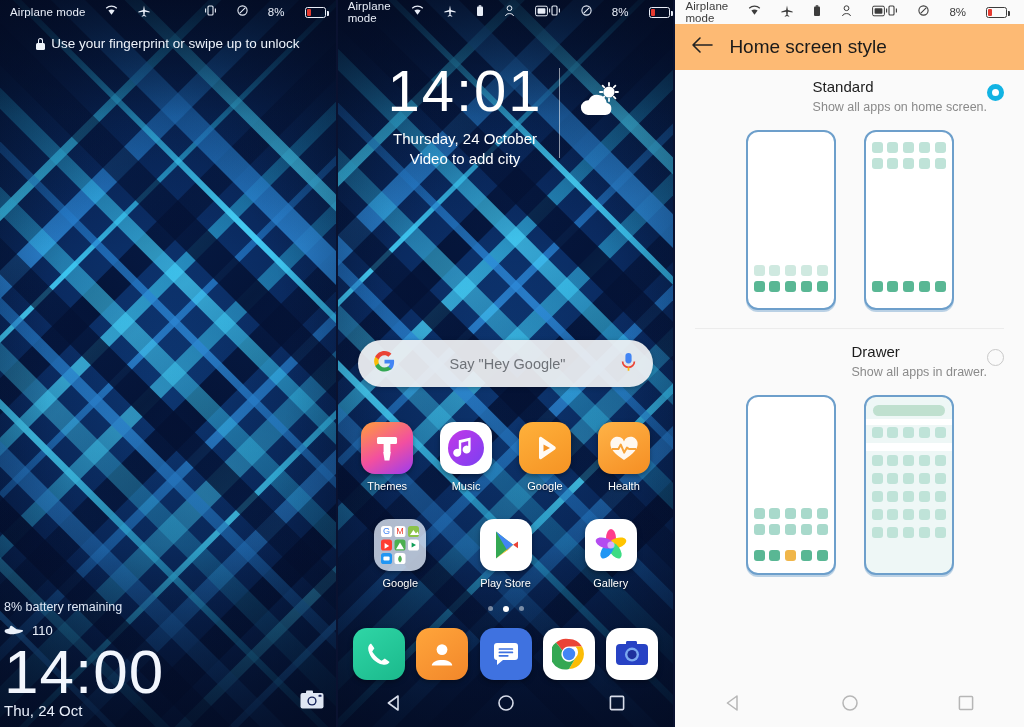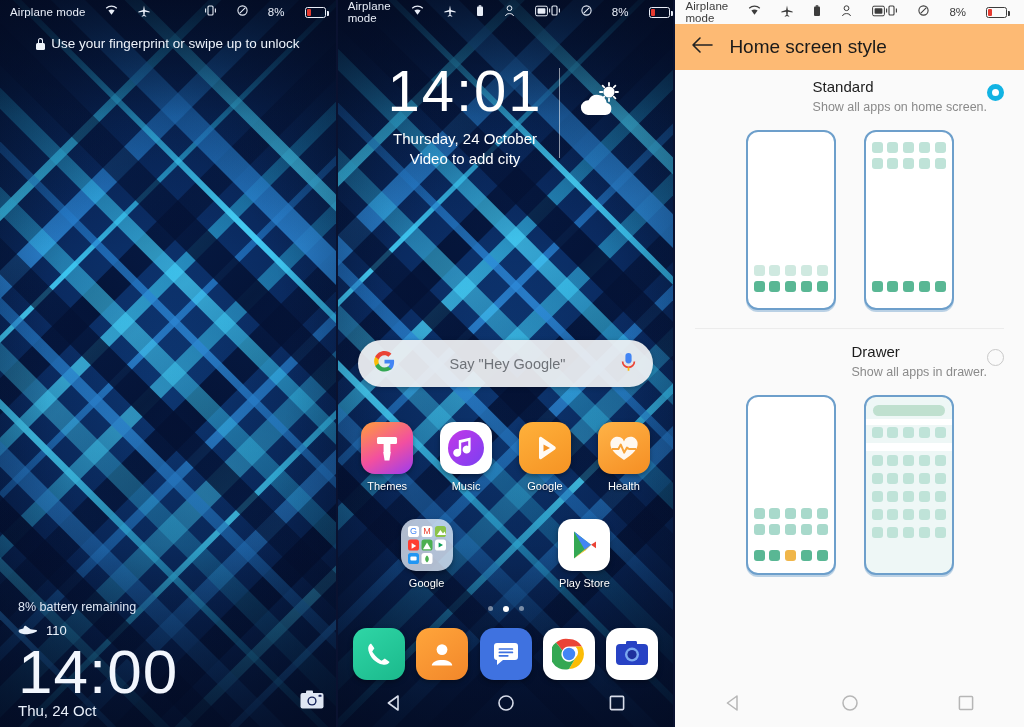--- a/index.html
+++ b/index.html
@@ -34,21 +34,21 @@
   .batt{position:relative;width:21px;height:11px;border:1.3px solid currentColor;border-radius:2.5px;box-sizing:border-box;display:inline-block;}
   .batt:after{content:"";position:absolute;right:-4px;top:3px;width:2px;height:5px;background:currentColor;border-radius:0 1px 1px 0;}
   .batt i{position:absolute;left:1px;top:1px;bottom:1px;width:22%;background:#e5392f;border-radius:1px;display:block;}
 
   
   .lock-hint{position:absolute;top:36px;left:0;right:0;text-align:center;color:#eef3fb;
     font-size:13.5px;z-index:20;display:flex;align-items:center;justify-content:center;gap:6px;}
   .lock-ico{display:inline-block;width:9px;height:12px;position:relative;}
   .lock-ico:before{content:"";position:absolute;left:0;bottom:0;width:9px;height:7px;background:#eef3fb;border-radius:1.5px;}
   .lock-ico:after{content:"";position:absolute;left:1.8px;top:0;width:5.4px;height:6px;border:1.6px solid #eef3fb;border-bottom:none;border-radius:3px 3px 0 0;box-sizing:border-box;}
-  .lock-bottom{position:absolute;left:18px;bottom:8px;z-index:20;color:#fff;}
+  .lock-bottom{position:absolute;left:4px;bottom:8px;z-index:20;color:#fff;}
   .lock-batt-txt{font-size:12.5px;color:#dfe7f5;margin-bottom:9px;}
   .lock-steps{display:flex;align-items:center;gap:8px;font-size:13px;color:#eaf0fa;margin-bottom:2px;}
   .shoe{width:20px;height:12px;position:relative;display:inline-block;}
   .shoe svg{display:block;}
   .lock-time{font-size:62px;font-weight:300;line-height:1.04;color:#f2f6fd;letter-spacing:1px;}
   .lock-date{font-size:15px;color:#e9effa;margin-top:-2px;}
   .cam-btn{position:absolute;right:12px;bottom:18px;width:24px;height:19px;z-index:22;}
 
   
   .hs-clock{position:absolute;top:62px;left:0;right:0;z-index:20;display:flex;align-items:flex-start;justify-content:center;}
@@ -442,20 +442,35 @@
         <div class="ic" style="background:#fff">
           <svg width="30" height="32" viewBox="0 0 30 32">
               <path d="M5 2.4 L22 15.8 L5 29.6 Z" fill="#34A853"></path>
               <path d="M5 2.4 L22 15.8 L16.2 21.5 Z" fill="#4285F4"></path>
               <path d="M5 29.6 L16.2 21.5 L22 15.8 Z" fill="#FBBC04"></path>
               <path d="M22 15.8 L27 12.6 L27 19.2 Z" fill="#EA4335"></path>
             </svg>
         </div>
         <div class="lbl">Play Store</div>
       </div>
+      <div class="app">
+        <div class="ic" style="background:#fff">
+          <svg width="36" height="36" viewBox="0 0 36 36">
+            <g transform="translate(18,18)">
+              <ellipse rx="5" ry="9.5" cy="-6.5" fill="#ff3d8b" transform="rotate(0)"></ellipse>
+              <ellipse rx="5" ry="9.5" cy="-6.5" fill="#ffc400" transform="rotate(72)"></ellipse>
+              <ellipse rx="5" ry="9.5" cy="-6.5" fill="#3ddc84" transform="rotate(144)"></ellipse>
+              <ellipse rx="5" ry="9.5" cy="-6.5" fill="#2196f3" transform="rotate(216)"></ellipse>
+              <ellipse rx="5" ry="9.5" cy="-6.5" fill="#b44cf0" transform="rotate(288)"></ellipse>
+              <circle r="3.6" fill="#fff" fill-opacity=".55"></circle>
+            </g>
+          </svg>
+        </div>
+        <div class="lbl">Gallery</div>
+      </div>
     </div>
 
     <div class="dots">
       <span class="dot"></span>
       <span class="dot on"></span>
       <span class="dot"></span>
     </div>
 
     <div class="dock">
       <div class="app">

